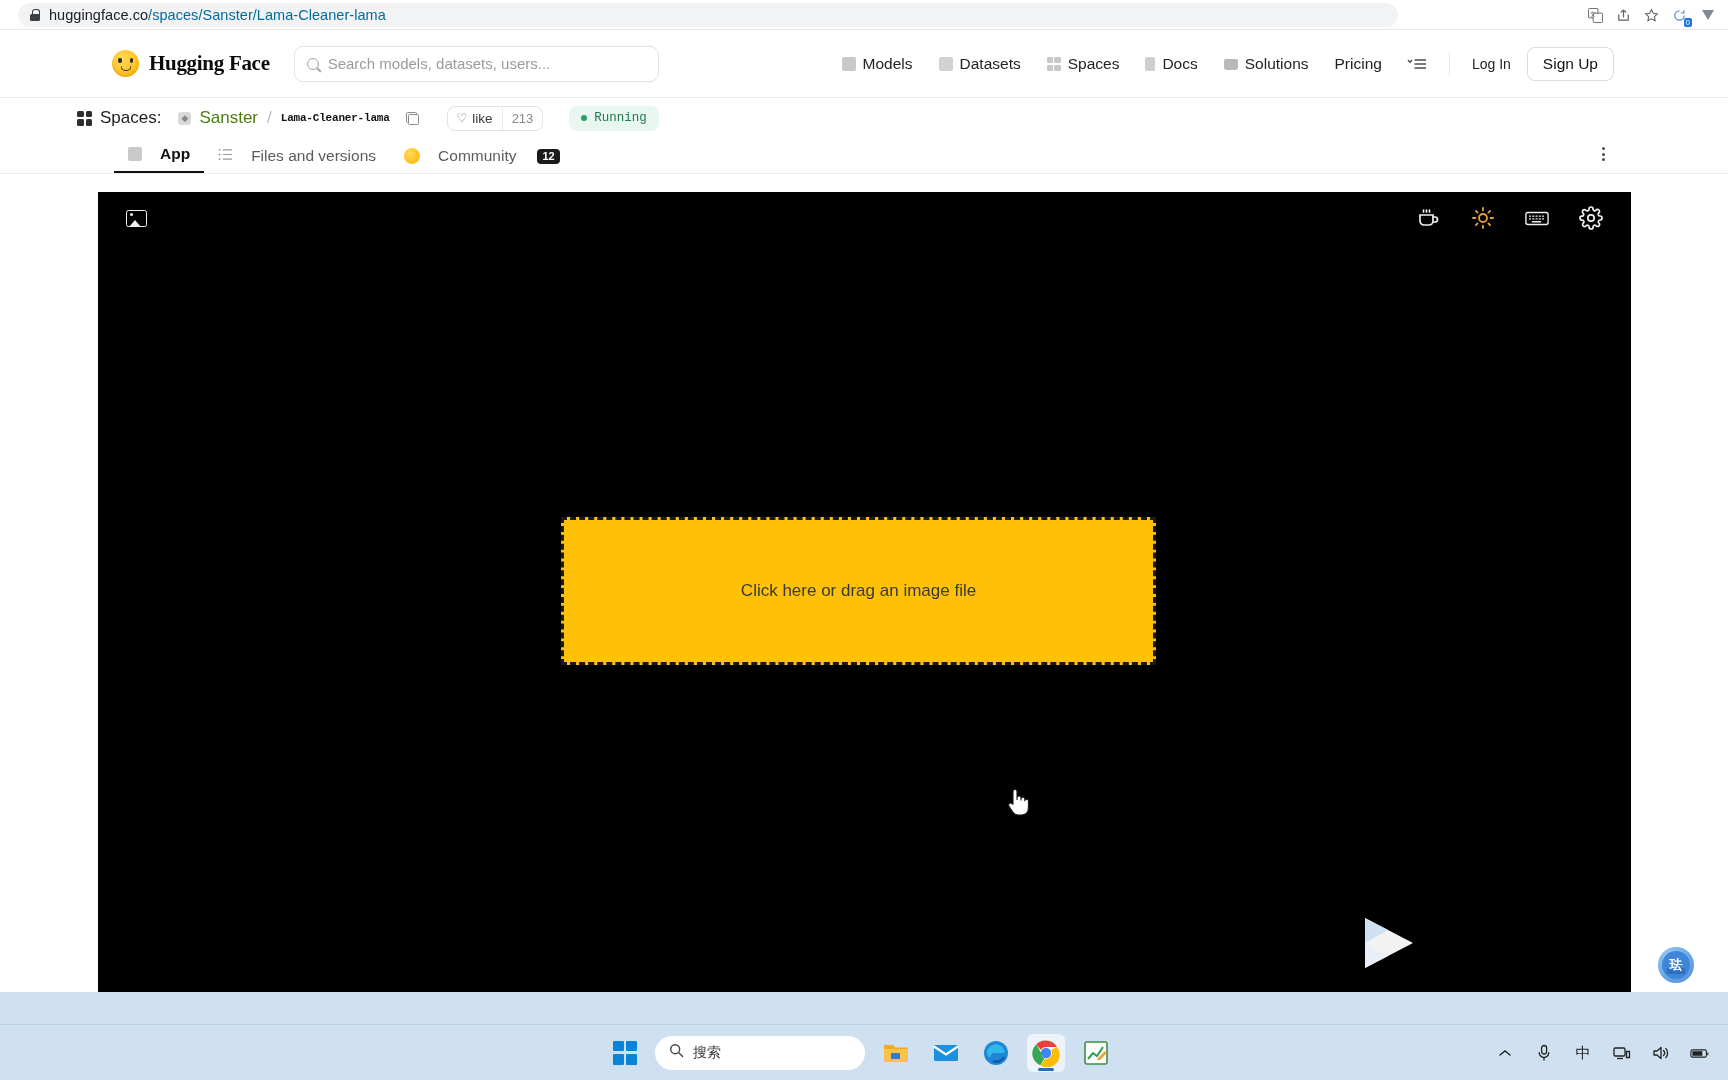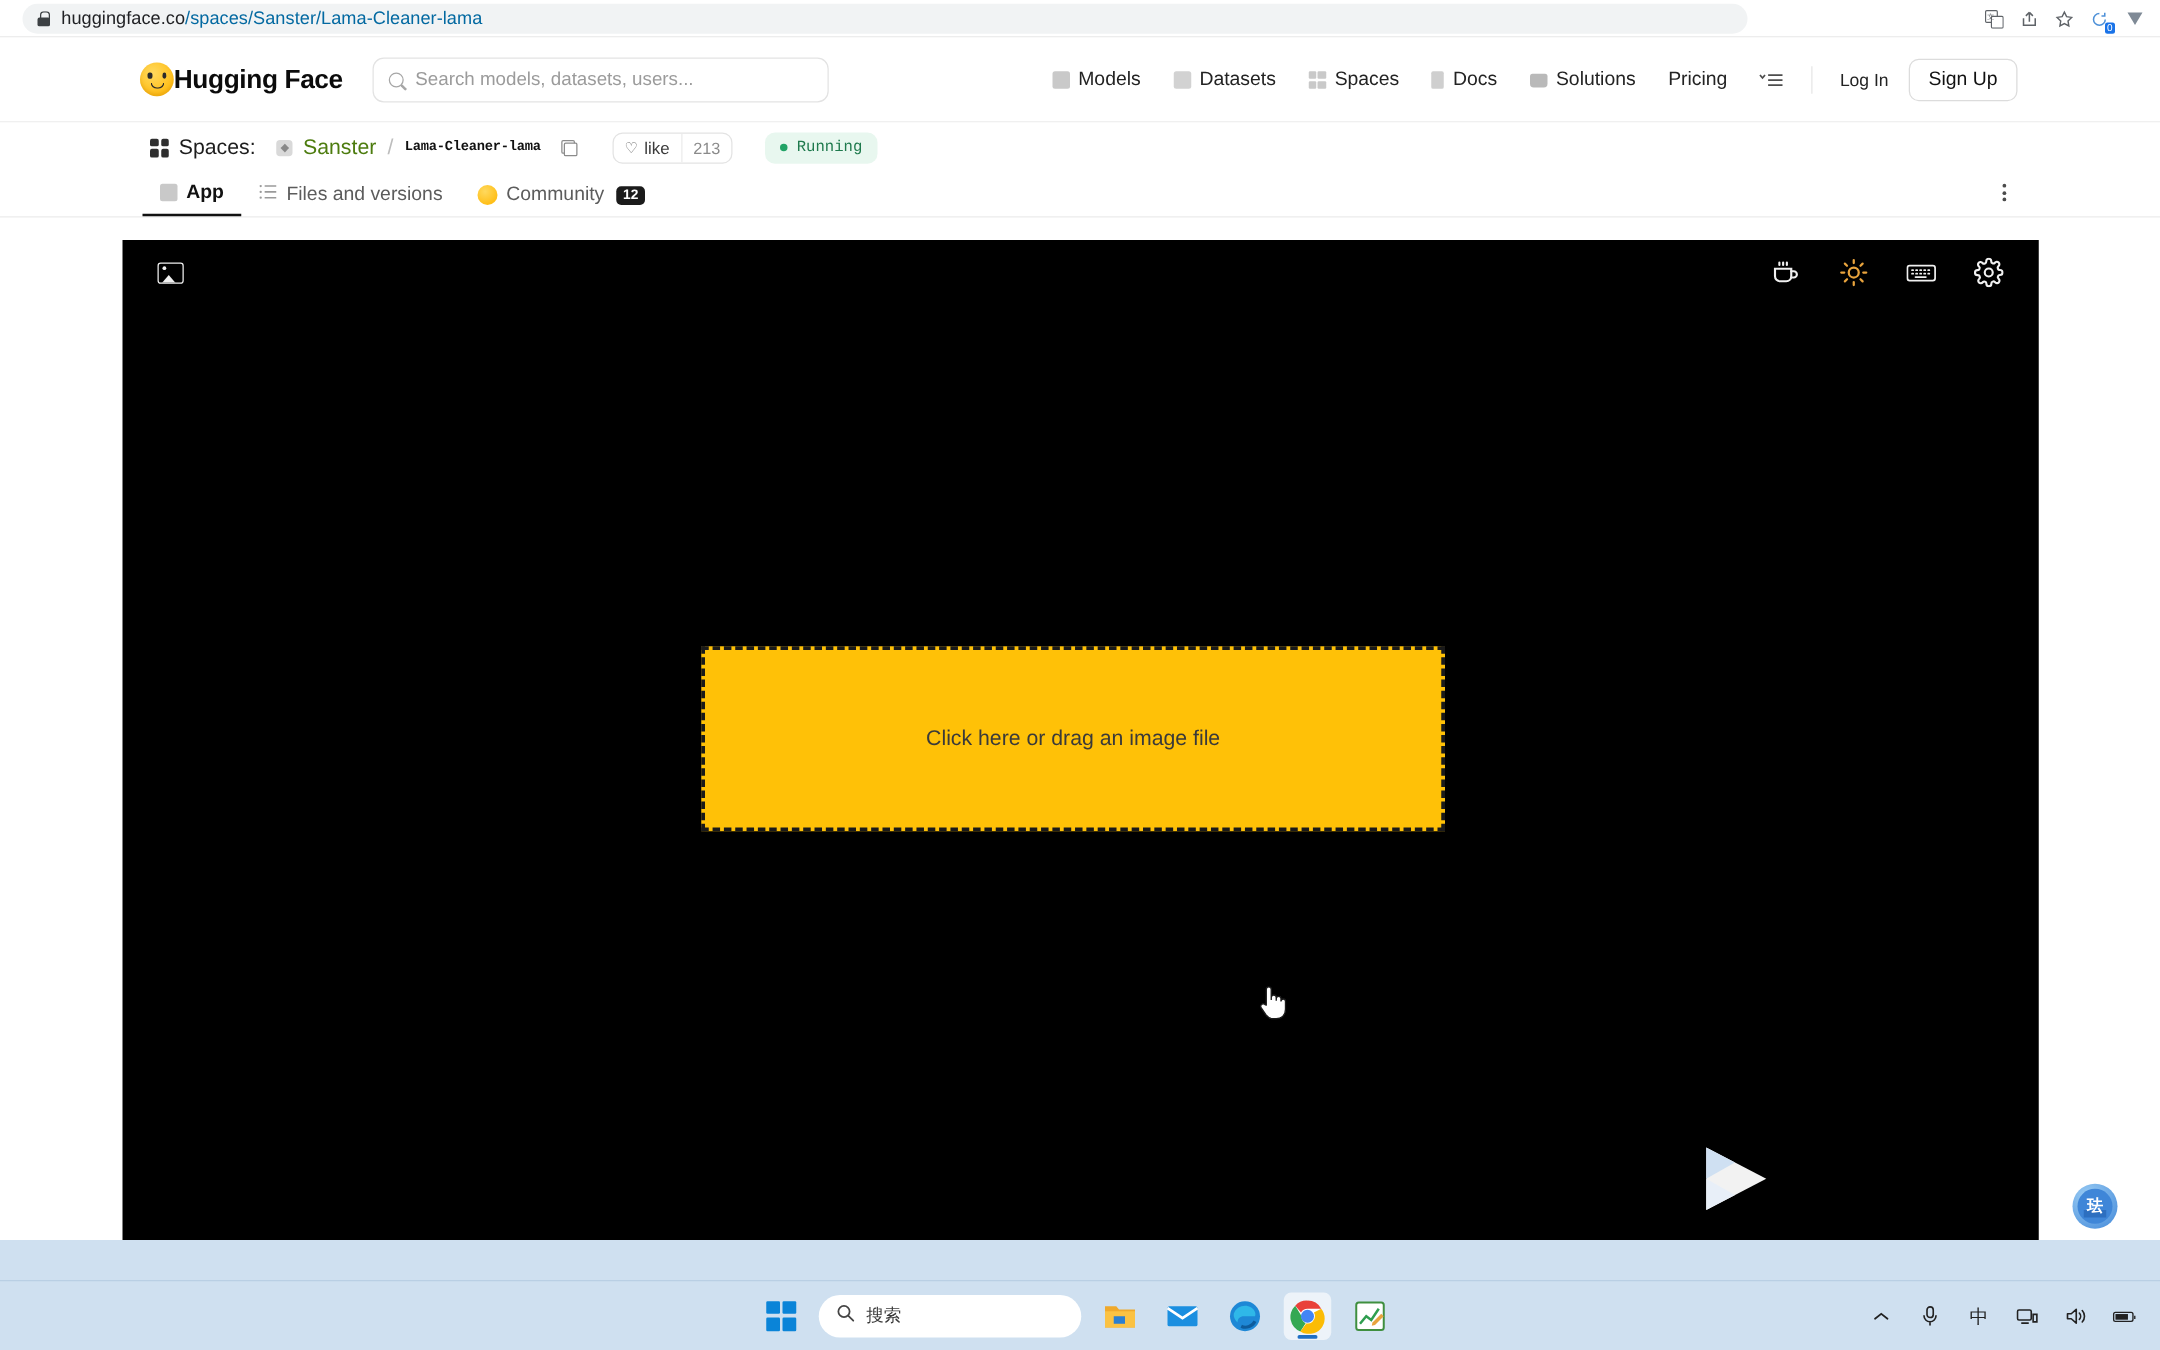--- a/index.html
+++ b/index.html
@@ -61,22 +61,23 @@
 
   
   .hf-header {
     position: absolute; top: 30px; left: 0;
     width: 1728px; height: 68px;
     background: #ffffff;
     display: flex; align-items: center;
     border-bottom: 1px solid #ececec;
   }
   .hf-logo-wrap {
-    display: flex; align-items: center; gap: 0;
+    display: flex; align-items: center; gap: 10px;
     margin-left: 112px;
+    font-family: Liberation Serif, serif;
   }
   .hf-face {
     width: 27px; height: 27px; border-radius: 50%;
     background: radial-gradient(circle at 38% 32%, #ffd95e, #ffbf19 70%);
     position: relative; box-shadow: inset 0 -2px 3px rgba(200,130,0,.35);
   }
   .hf-face::before, .hf-face::after {
     content: ""; position: absolute; top: 8px;
     width: 3.5px; height: 4.5px; background: #2b2b2b; border-radius: 50%;
   }
@@ -140,21 +141,21 @@
     padding: 7px 15px; background: #fff; margin-left: 4px;
   }
 
   
   .spaces-bar {
     position: absolute; top: 98px; left: 0;
     width: 1728px; height: 40px;
     display: flex; align-items: center;
     background: #fff;
   }
-  .sp-inner { display: flex; align-items: center; gap: 8px; margin-left: 120px; }
+  .sp-inner { display: flex; align-items: center; gap: 8px; margin-left: 77px; }
   .sp-grid {
     width: 15px; height: 15px;
     display: grid; grid-template-columns: 1fr 1fr; grid-template-rows: 1fr 1fr; gap: 2px;
   }
   .sp-grid i { background:#2e2e2e; border-radius:1.5px; }
   .sp-label { font-size: 17px; color: #1d1d1d; font-weight: 500; }
   .sp-avatar {
     width: 13px; height: 13px; border-radius: 3px;
     background: #d9d9d9; margin-left: 9px;
     display:flex; align-items:center; justify-content:center;
@@ -200,21 +201,21 @@
   
   .tabs-bar {
     position: absolute; top: 138px; left: 0;
     width: 1728px; height: 36px;
     display: flex; align-items: flex-end;
     border-bottom: 1px solid #ececec;
     background:#fff;
   }
   .tabs-inner { display:flex; align-items:flex-end; margin-left: 114px; gap: 0; }
   .tab {
-    display:flex; align-items:center; gap:7px;
+    display:flex; align-items:center; gap:18px;
     padding: 0 14px 8px 14px; font-size: 15.5px; color: #5c5c5c;
   }
   .tab.active { color:#111; font-weight:600; border-bottom: 2px solid #111; }
   .tab-badge {
     background:#1b1b1b; color:#fff; font-size:11px; font-weight:bold;
     border-radius:4px; padding: 1.5px 5px; margin-left: 3px;
   }
   .kebab {
     position:absolute; right: 114px; bottom: 8px;
     width: 22px; height:22px; display:flex; flex-direction:column;

